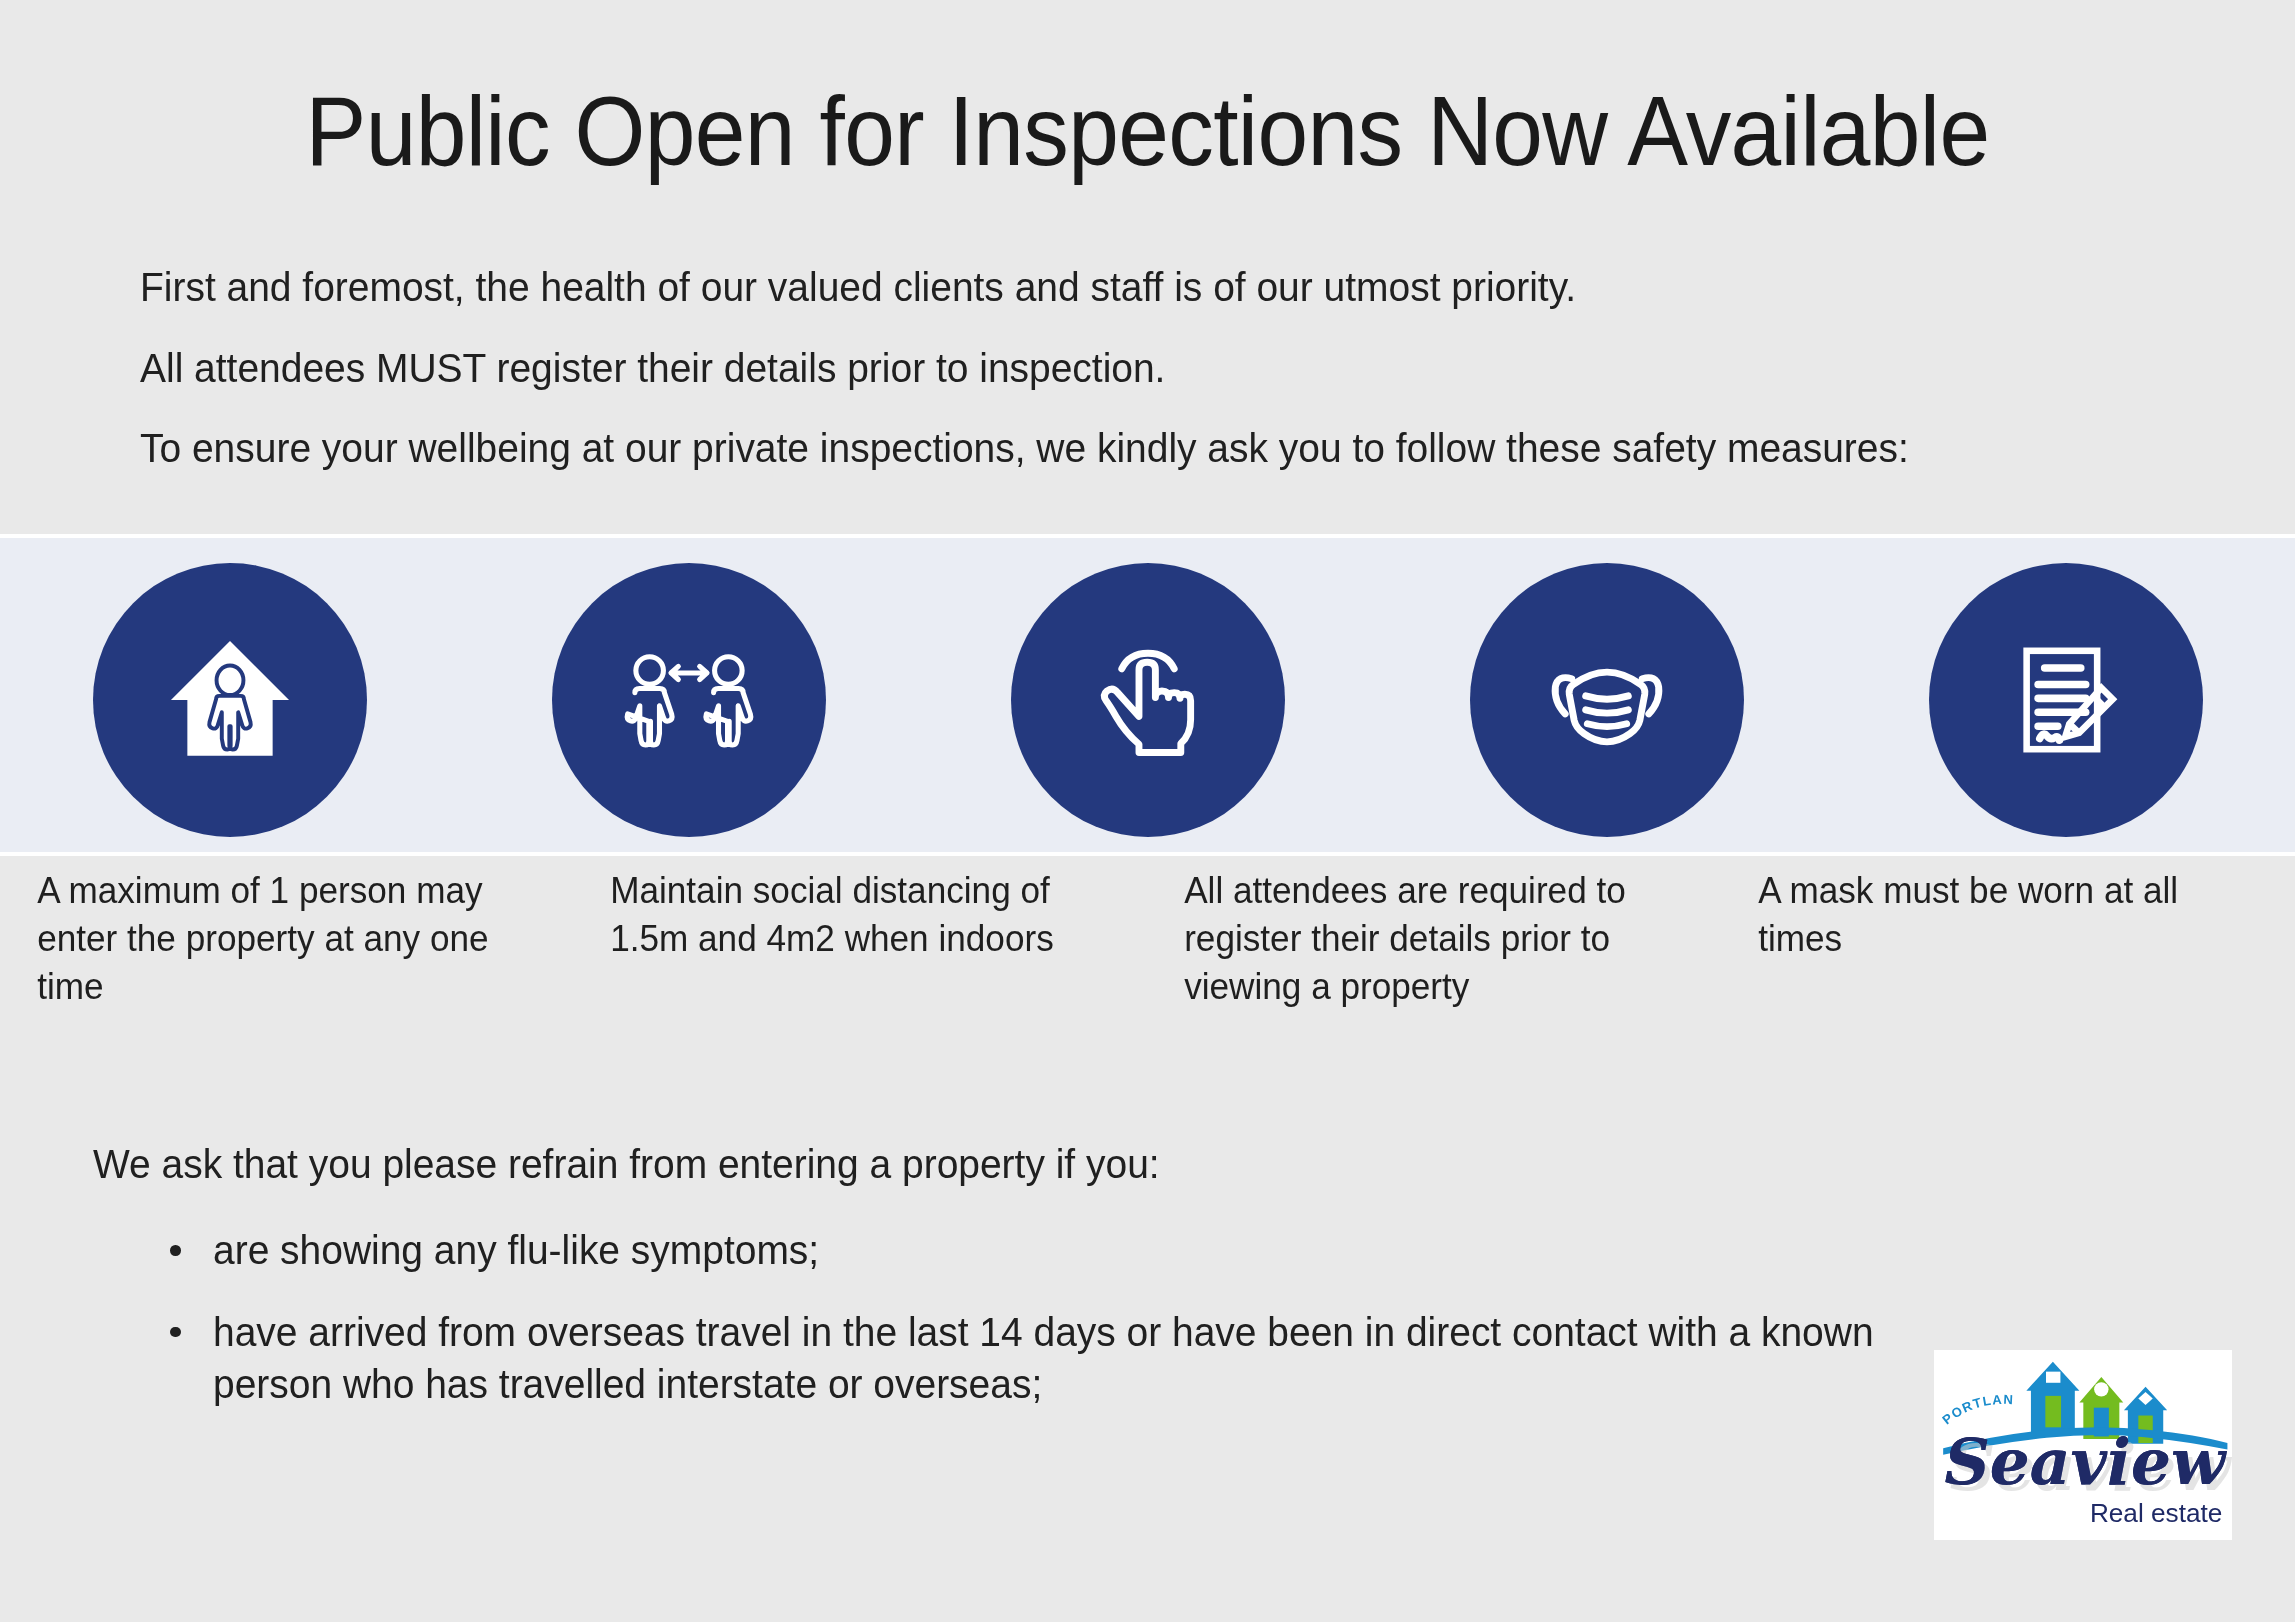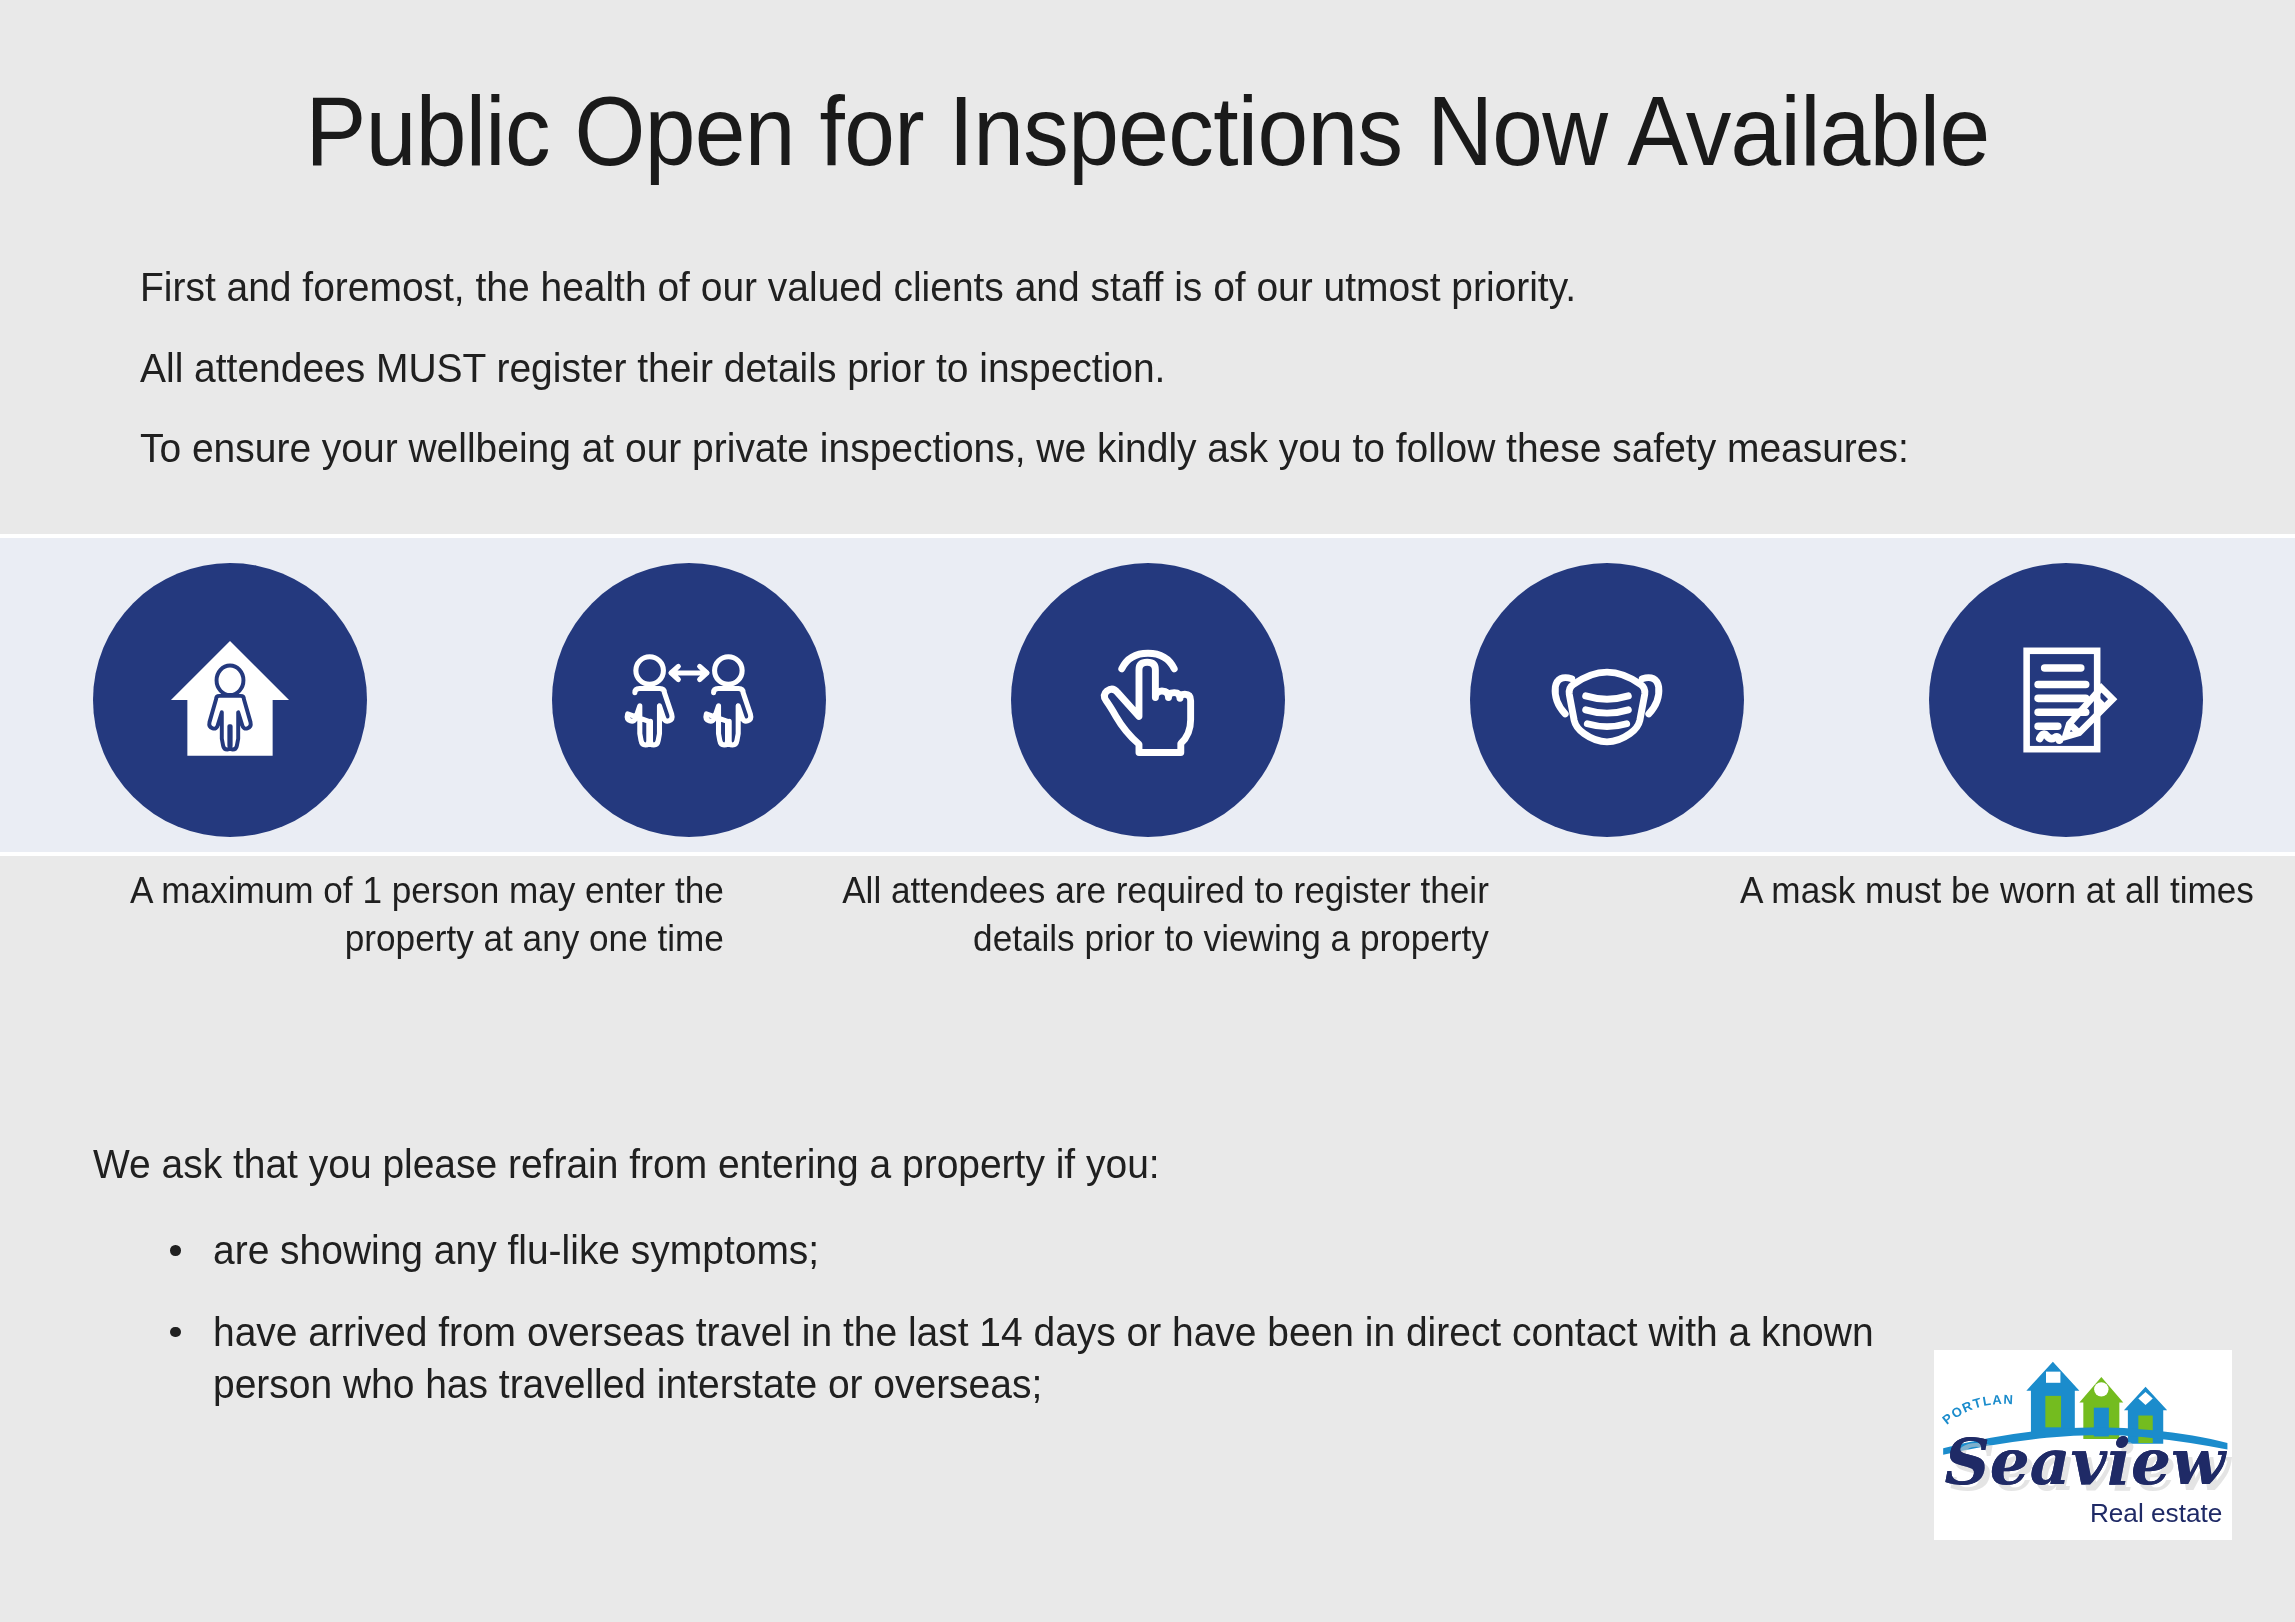--- a/index.html
+++ b/index.html
@@ -97,21 +97,21 @@
   .caption-row {
     position: absolute;
     top: 867px;
     left: 0;
     width: 2295px;
     display: flex;
     align-items: flex-start;
   }
   .caption-cell {
     flex: 1 1 0;
-    text-align: right;
+    text-align: left;
     padding: 0 23.6px;
   }
   .caption-cell p {
     font-size: 37px;
     line-height: 1.30;
     color: #1f1f1f;
     font-weight: 400;
     transform: scaleX(0.95);
   }
 
@@ -275,20 +275,23 @@
             </g>
           </svg>
         </span>
       </div>
     </div>
   </div>
 
   <div class="caption-row">
     <div class="caption-cell">
       <p>A maximum of 1 person may enter the property at any one time</p>
+    </div>
+    <div class="caption-cell">
+      <p>Maintain social distancing of 1.5m and 4m2 when indoors</p>
     </div>
     <div class="caption-cell">
       <p>All attendees are required to register their details prior to viewing a property</p>
     </div>
     <div class="caption-cell">
       <p>A mask must be worn at all times</p>
     </div>
   </div>
 
   <div class="bottom">

